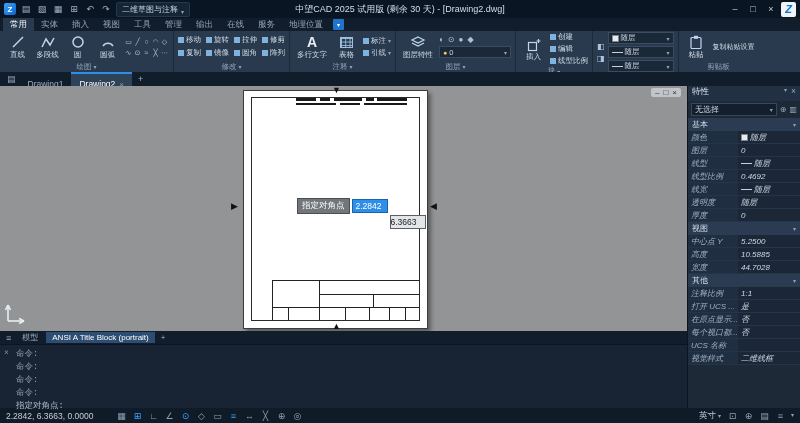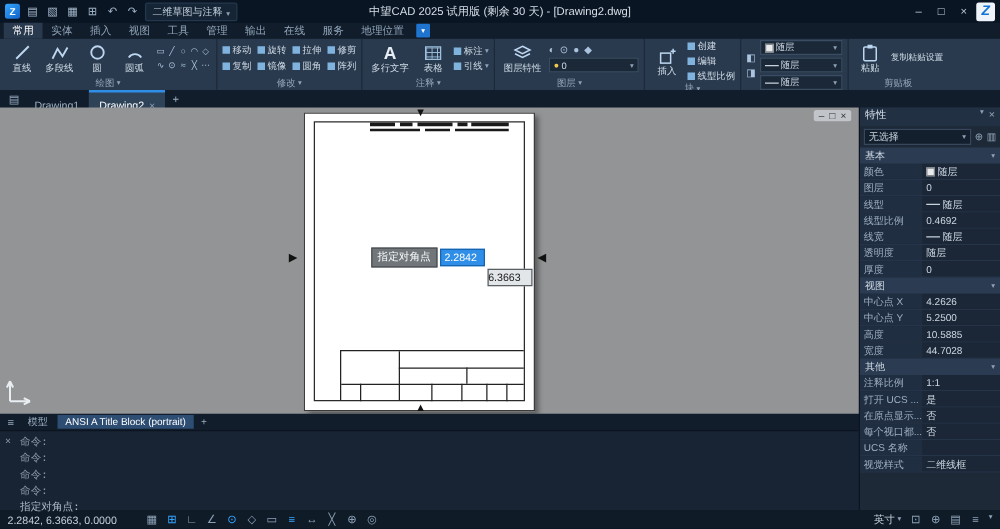--- a/index.html
+++ b/index.html
@@ -88,21 +88,21 @@
   
   .props{width:113px;background:#1d2937;border-left:1px solid #0b1420;display:flex;flex-direction:column;font-size:8px;flex:none;}
   .p-head{height:15px;display:flex;align-items:flex-start;gap:3px;padding:0 4px;background:#223044;color:#dbe4ee;font-size:8.5px;flex:none;}
   .p-head .sp{margin-left:auto;display:flex;gap:4px;color:#93a6ba;}
   .p-sel{height:17px;display:flex;align-items:center;gap:3px;padding:1px 3px;flex:none;}
   .selbox{flex:1;display:flex;align-items:center;gap:2px;background:#141f2e;border:1px solid #37485e;height:13px;padding:0 3px;color:#cdd8e3;}
   .selbox .grow{flex:1;}
   .pselicon{color:#93a6ba;font-size:8px;}
   .sechead{height:13px;background:#2b3c52;display:flex;align-items:center;padding:0 4px;color:#d3dde8;flex:none;}
   .sechead .cv{margin-left:auto;}
-  .prow{height:13px;display:flex;border-bottom:1px solid #26344a;flex:none;}
+  .prow{height:13px;display:flex;border-bottom:1px solid #26344a;flex:none;font-style:italic;}
   .plabel{width:50px;padding:0 3px;background:#202e41;color:#9fb0c2;display:flex;align-items:center;overflow:hidden;white-space:nowrap;flex:none;}
   .pval{flex:1;padding:0 3px;display:flex;align-items:center;gap:2px;color:#cdd8e3;background:#1b2736;overflow:hidden;white-space:nowrap;}
 
   
   .statusbar{height:15px;background:#101b28;display:flex;align-items:center;gap:6px;padding:0 6px;font-size:8.5px;color:#b9c5d2;flex:none;}
   .coords{min-width:104px;color:#c3ced9;}
   .sicons{display:flex;gap:5px;color:#8ba0b5;font-size:9px;}
   .sicon{width:11px;text-align:center;}
   .sicon.active{color:#35a4ff;}
   .unit{margin-left:auto;display:flex;align-items:center;gap:2px;color:#c3ced9;}
@@ -534,26 +534,20 @@
       <div class="prow">
         <span class="plabel">厚度</span>
         <span class="pval">
             <span>0</span>
           </span>
       </div>
 
       <div class="sechead">
         <span>视图</span>
         <span class="cv">▾</span>
-      </div>
-      <div class="prow">
-        <span class="plabel">中心点 X</span>
-        <span class="pval">
-            <span>4.2626</span>
-          </span>
       </div>
       <div class="prow">
         <span class="plabel">中心点 Y</span>
         <span class="pval">
             <span>5.2500</span>
           </span>
       </div>
       <div class="prow">
         <span class="plabel">高度</span>
         <span class="pval">

